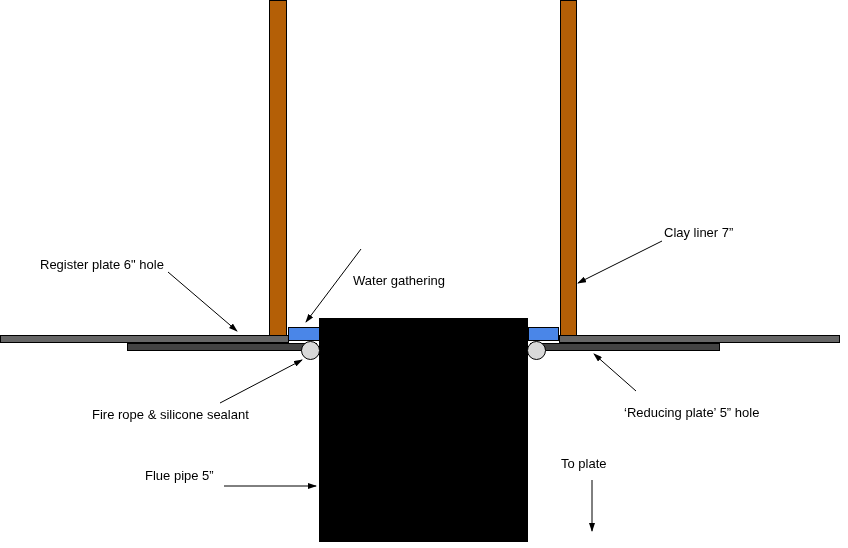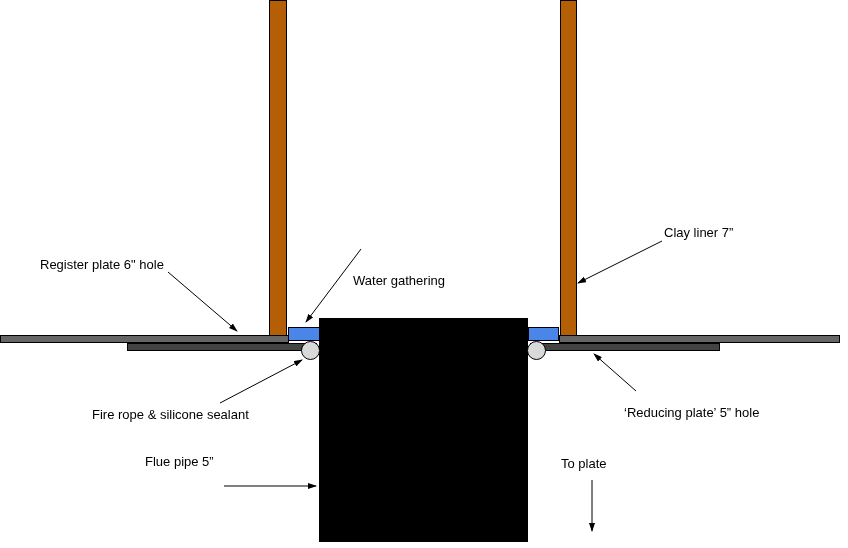--- a/index.html
+++ b/index.html
@@ -59,21 +59,21 @@
   
   #fire-rope-left  { left: 301px; top: 341px; width: 19px; height: 19px; }
   #fire-rope-right { left: 527px; top: 341px; width: 19px; height: 19px; }
 
   
   #register-plate-label { left: 40px;  top: 258px; }
   #water-gathering-label{ left: 353px; top: 233px; margin-top: 41px; }
   #clay-liner-label     { left: 664px; top: 226px; }
   #fire-rope-label      { left: 64px;  top: 408px; margin-left: 28px; }
   #reducing-plate-label { left: 624px; top: 393px; margin-top: 13px; }
-  #flue-pipe-label      { left: 145px; top: 455px; }
+  #flue-pipe-label      { left: 145px; top: 469px; }
   #to-stove-label       { left: 561px; top: 457px; }
 </style>
 </head>
 <body>
 
 <div class="canvas">
 
   <div class="shape" id="register-plate-left" style="background-color: rgb(102, 102, 102);"></div>
   <div class="shape" id="register-plate-right" style="background-color: rgb(102, 102, 102);"></div>
   <div class="shape" id="reducing-plate-left" style="background-color: rgb(67, 67, 67);"></div>

